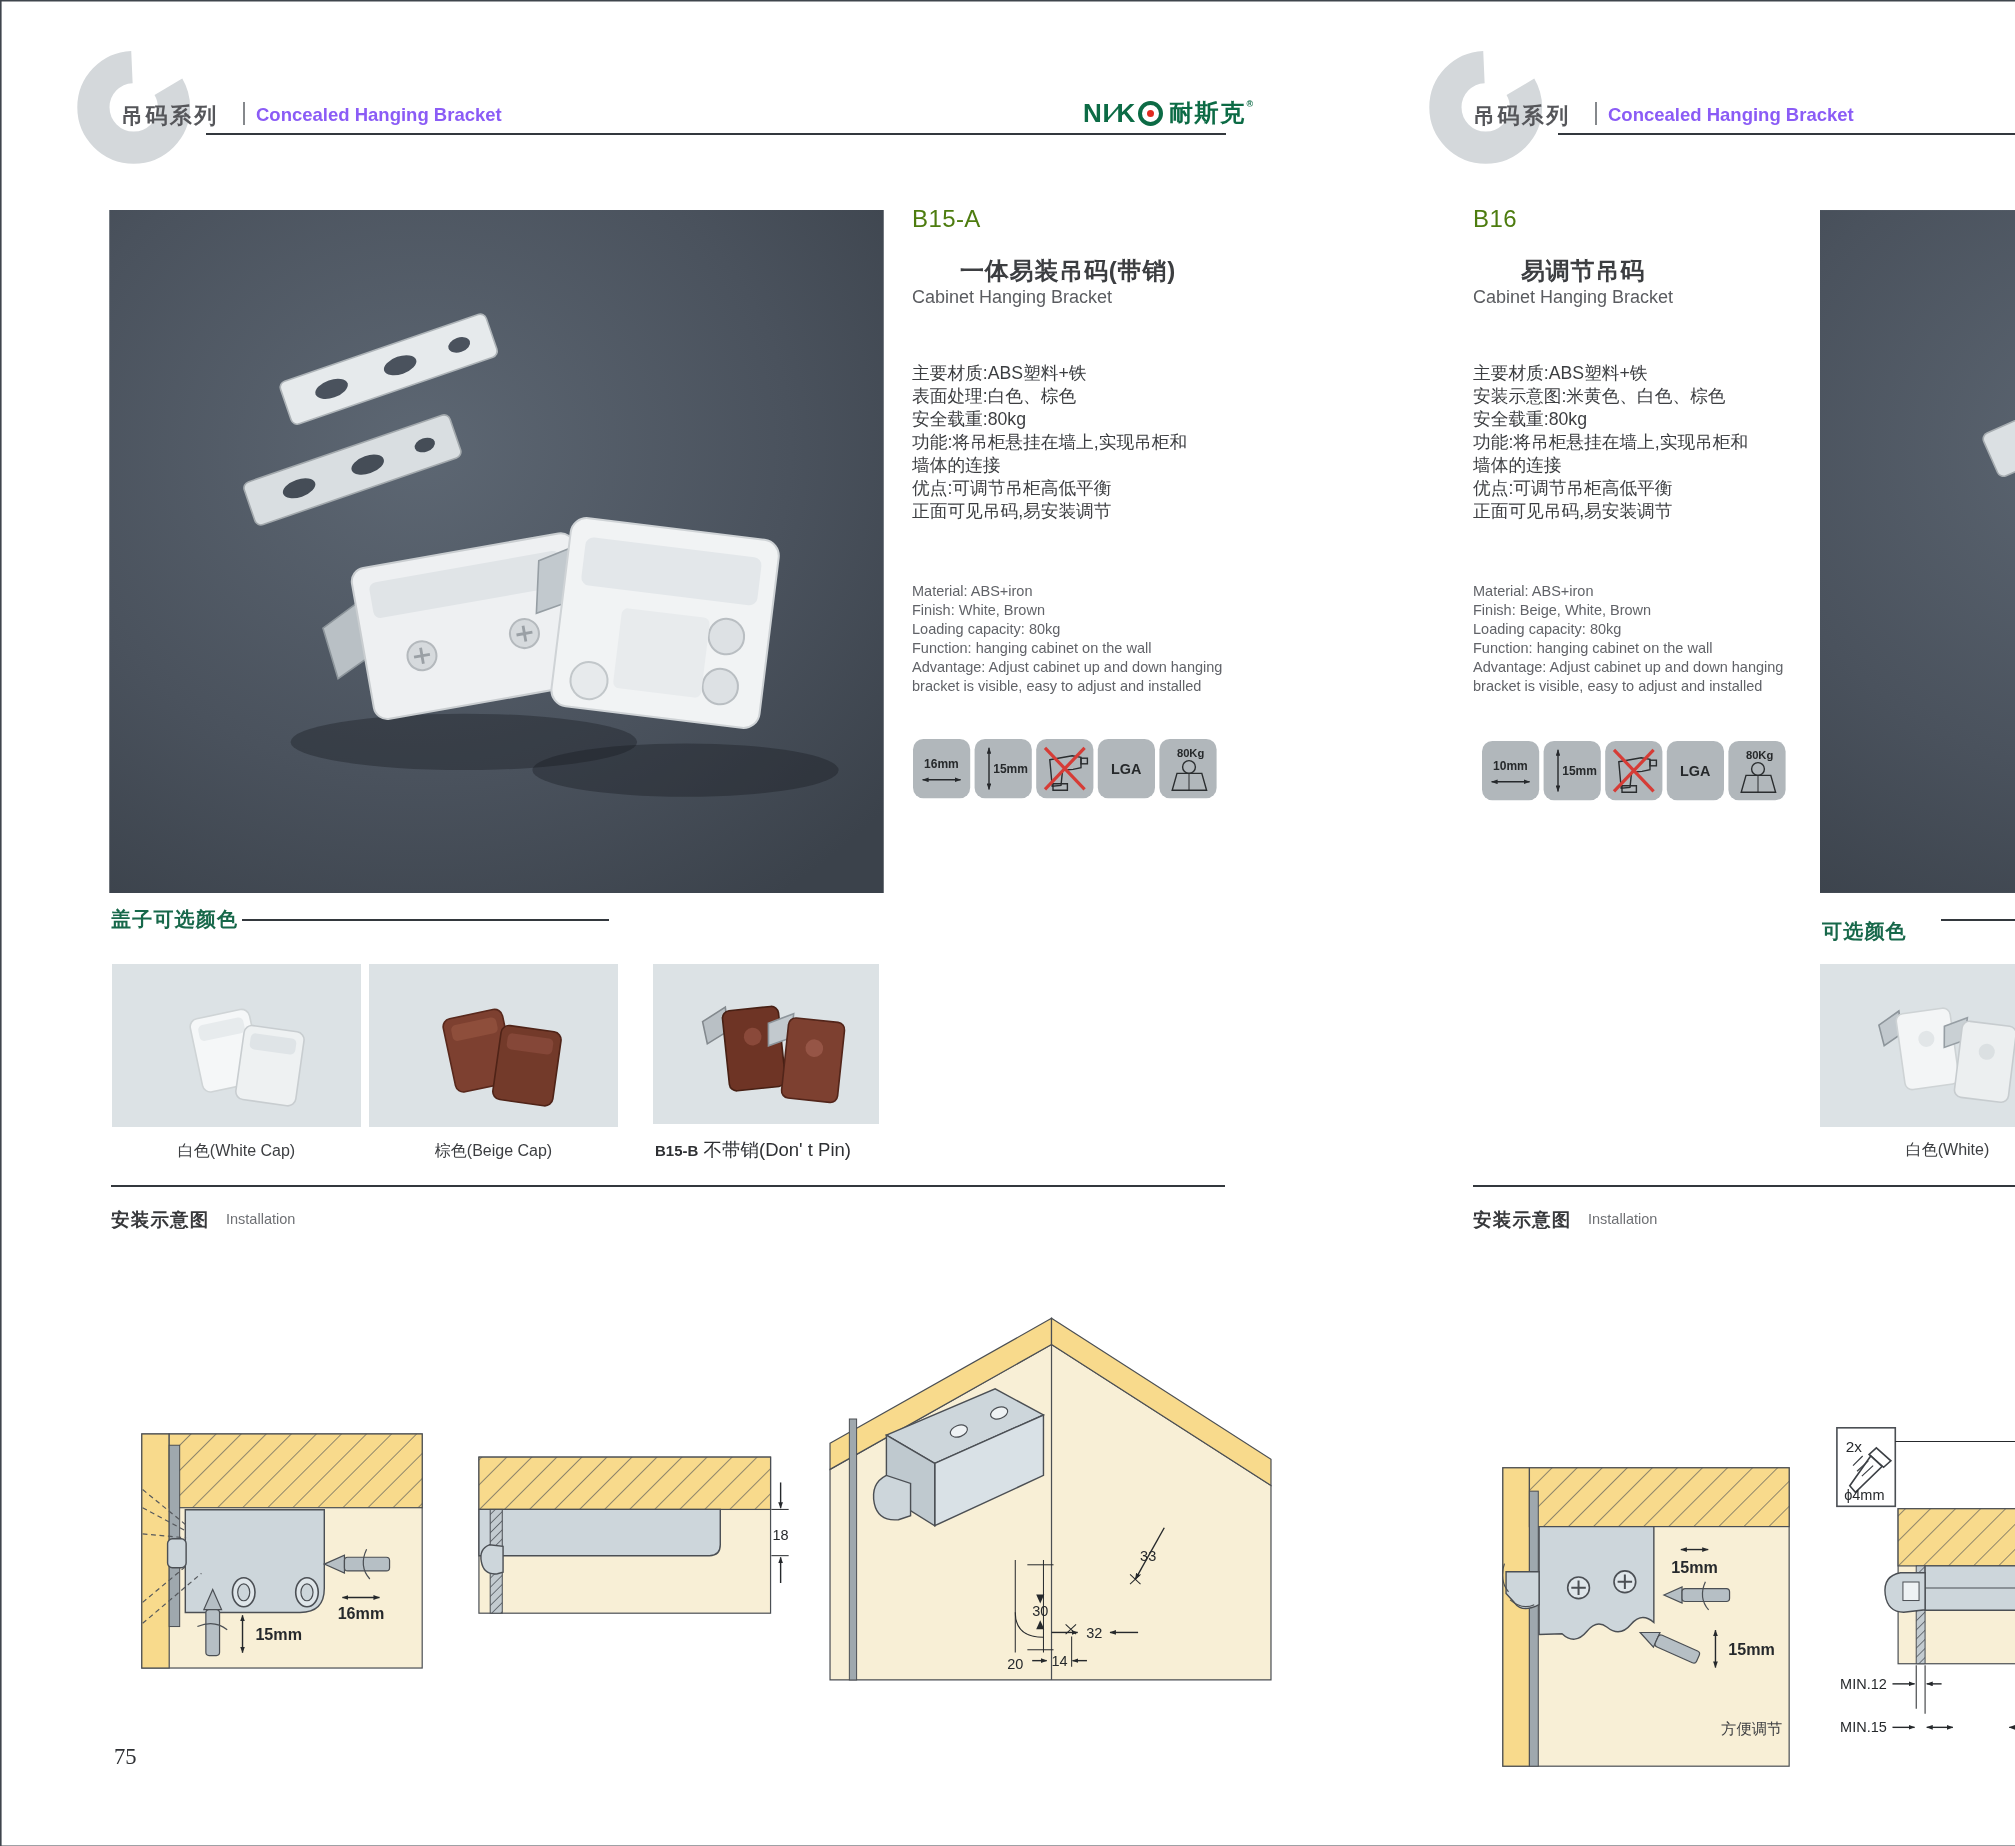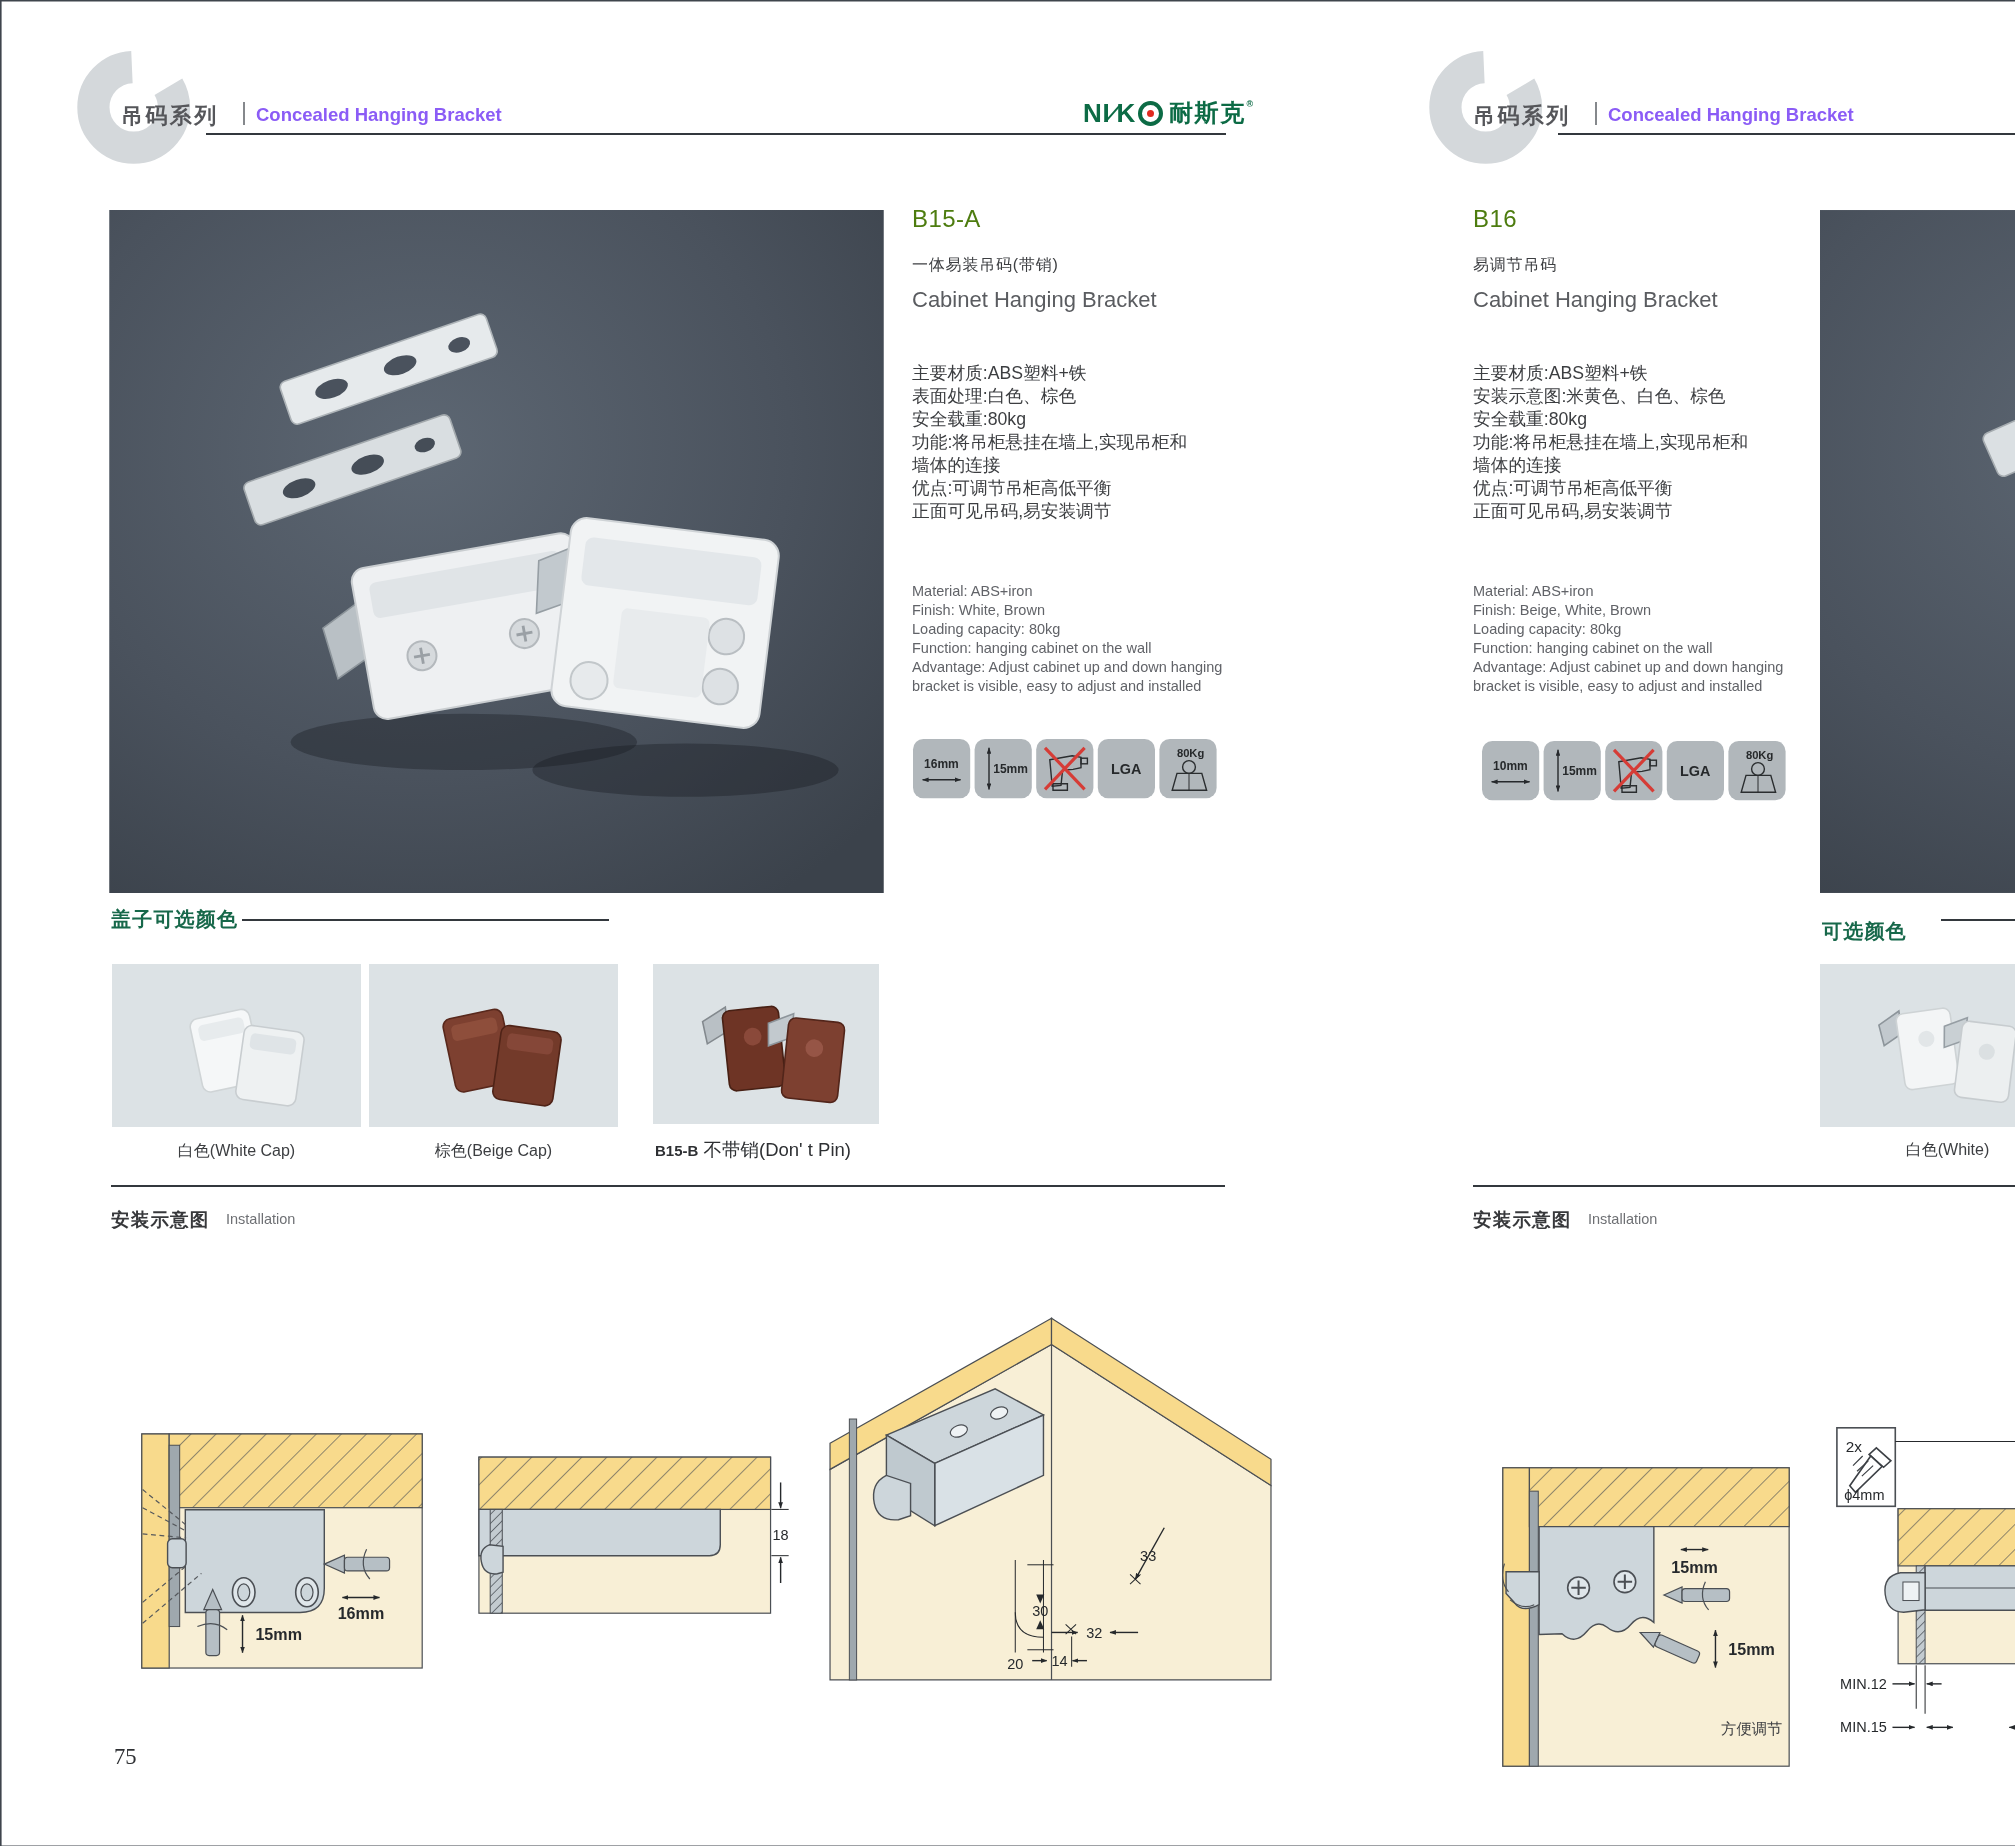--- a/index.html
+++ b/index.html
@@ -14,22 +14,22 @@
   .brand{position:absolute;display:flex;align-items:flex-start;color:#0c6b45;font-weight:800;}
   .brand .lat{font-size:26px;letter-spacing:0.8px;line-height:26px;}
   .brand .sl{font-size:26px;line-height:26px;transform:skewX(-14deg);margin:0 0.8px;}
   .brand .o{display:inline-block;width:17.7px;height:17.7px;border:4.4px solid #0c6b45;border-radius:50%;
             position:relative;margin:0 2.4px 0 1.6px;top:0.8px;}
   .brand .o .dot{position:absolute;left:50%;top:50%;width:7.3px;height:7.3px;margin:-3.6px 0 0 -3.6px;
             background:#e02b20;border-radius:50%;}
   .brand .cn{font-size:24px;letter-spacing:1.6px;line-height:26.6px;margin-left:3.2px;}
   .brand .reg{font-size:8.9px;line-height:8.9px;margin-left:0.8px;}
   .code{font-size:24px;font-weight:500;color:#4d7c0f;letter-spacing:0.4px;}
-  .name-zh{font-size:16px;font-weight:normal;color:#3c3e41;letter-spacing:0.8px;}
-  .name-en{font-size:22px;color:#5a5c60;}
+  .name-zh{font-size:24px;font-weight:bold;color:#3c3e41;letter-spacing:0.8px;margin-left:48px;}
+  .name-en{font-size:18px;color:#5a5c60;}
   .spec-zh{font-size:17.7px;line-height:23px;color:#3c3e41;}
   .spec-en{font-size:14.5px;line-height:19px;color:#616368;}
   .sec-head{font-size:20px;font-weight:bold;color:#17684a;letter-spacing:1.2px;}
   .swatch{background:#dce2e5;}
   .cap{font-size:16px;color:#3c3e41;text-align:center;}
   .variant-cap{font-size:18.5px;color:#2e3033;white-space:nowrap;}
   .variant-cap b{font-size:15px;font-weight:700;}
   .inst-zh{font-size:18.5px;font-weight:bold;color:#37383b;letter-spacing:1.2px;}
   .inst-en{font-size:14.5px;color:#6e7074;}
   .pageno{font-size:22.6px;color:#2f3134;font-family:"Liberation Serif", serif;}

